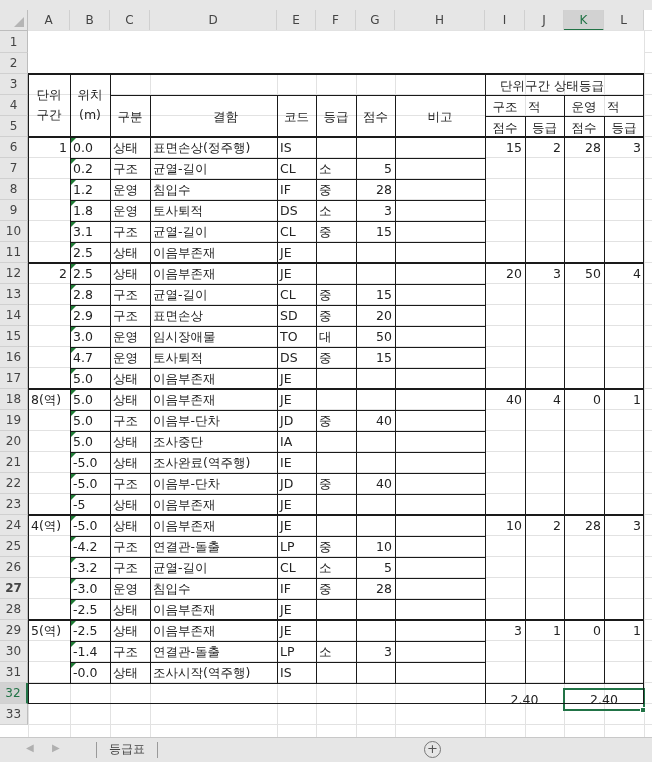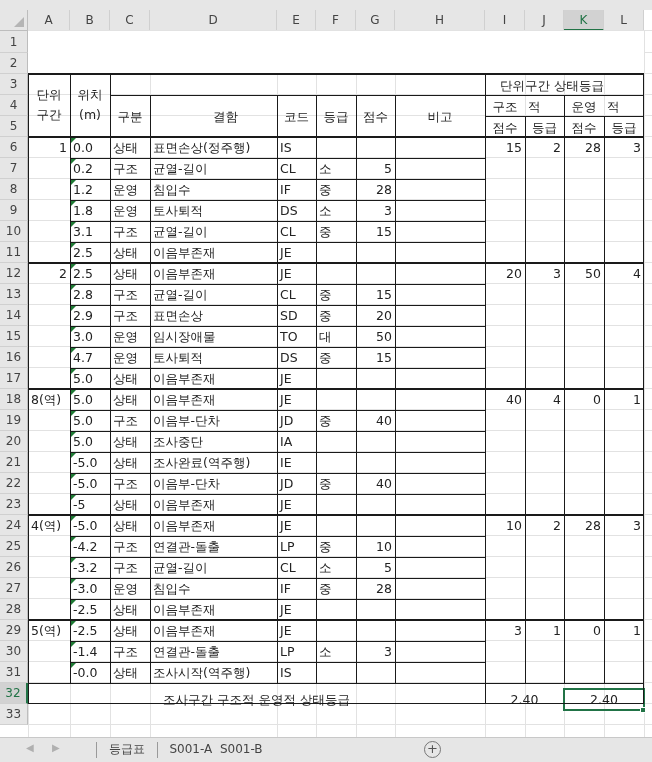--- a/index.html
+++ b/index.html
@@ -69,21 +69,21 @@
     <div class="rowhdr" style="top: 368px; height: 21px; line-height: 21px;">17</div>
     <div class="rowhdr" style="top: 389px; height: 21px; line-height: 21px;">18</div>
     <div class="rowhdr" style="top: 410px; height: 21px; line-height: 21px;">19</div>
     <div class="rowhdr" style="top: 431px; height: 21px; line-height: 21px;">20</div>
     <div class="rowhdr" style="top: 452px; height: 21px; line-height: 21px;">21</div>
     <div class="rowhdr" style="top: 473px; height: 21px; line-height: 21px;">22</div>
     <div class="rowhdr" style="top: 494px; height: 21px; line-height: 21px;">23</div>
     <div class="rowhdr" style="top: 515px; height: 21px; line-height: 21px;">24</div>
     <div class="rowhdr" style="top: 536px; height: 21px; line-height: 21px;">25</div>
     <div class="rowhdr" style="top: 557px; height: 21px; line-height: 21px;">26</div>
-    <div class="rowhdr" style="top: 578px; height: 21px; line-height: 21px;">27</div>
+    <div class="rowhdr" style="top: 578px; height: 21px; line-height: 21px; font-weight: bold;">27</div>
     <div class="rowhdr" style="top: 599px; height: 21px; line-height: 21px;">28</div>
     <div class="rowhdr" style="top: 620px; height: 21px; line-height: 21px;">29</div>
     <div class="rowhdr" style="top: 641px; height: 21px; line-height: 21px;">30</div>
     <div class="rowhdr" style="top: 662px; height: 21px; line-height: 21px;">31</div>
     <div class="rowhdr active" style="top: 683px; height: 21px; line-height: 21px;">32</div>
     <div class="rowhdr" style="top: 704px; height: 21px; line-height: 21px;">33</div>
   </div>
 
 <div class="grid" id="grid">
     <div class="gl-h" style="top: 693px;"></div>
@@ -383,21 +383,20 @@
       <div class="cell r" style="left: 457px; width: 40px; top: 484px;">10</div>
       <div class="cell r" style="left: 497px; width: 39px; top: 484px;">2</div>
       <div class="cell r" style="left: 536px; width: 40px; top: 484px;">28</div>
       <div class="cell r" style="left: 576px; width: 40px; top: 484px;">3</div>
       <div class="cell r" style="left: 457px; width: 40px; top: 589px;">3</div>
       <div class="cell r" style="left: 497px; width: 39px; top: 589px;">1</div>
       <div class="cell r" style="left: 536px; width: 40px; top: 589px;">0</div>
       <div class="cell r" style="left: 576px; width: 40px; top: 589px;">1</div>
     </div>
 
-  <div class="cell c" style="left:0;top:658px;width:457px;">조사구간 구조적 운영적 상태등급</div>
   <div class="cell c" style="left:457px;top:658px;width:79px;">2.40</div>
   <div class="cell c" style="left:536px;top:658px;width:80px;">2.40</div>
 
   <div class="sel" style="left:535px;top:657px;width:82px;height:23px;"></div>
   <div class="sel-handle" style="left:612px;top:676px;"></div>
 <div class="bl" style="left: 0px; top: 42px; width: 616px; height: 2px;"></div>
     <div class="bl" style="left: 0px; top: 105px; width: 616px; height: 2px;"></div>
     <div class="bl" style="left: 0px; top: 652px; width: 616px; height: 1px;"></div>
     <div class="bl" style="left: 0px; top: 672px; width: 616px; height: 1px;"></div>
     <div class="bl" style="left: 0px; top: 43px; width: 1px; height: 630px;"></div>
@@ -446,15 +445,14 @@
     <div class="bl" style="left: 0px; top: 483px; width: 616px; height: 2px;"></div>
     <div class="bl" style="left: 0px; top: 588px; width: 616px; height: 2px;"></div>
   </div>
 
 <div class="tabbar">
   <span class="navarrow" style="left:26px;">◀</span>
   <span class="navarrow" style="left:52px;">▶</span>
   <div class="tabsep" style="left:96px;"></div>
   <div class="tab" style="left:97px;width:60px;">등급표</div>
   <div class="tabsep" style="left:157px;"></div>
-  <div class="tab" style="left:158px;width:116px;white-space:pre;">S001-A  S001-B</div>
   <div class="addsheet" style="left:424px;">+</div>
 </div>
 
 </body></html>

